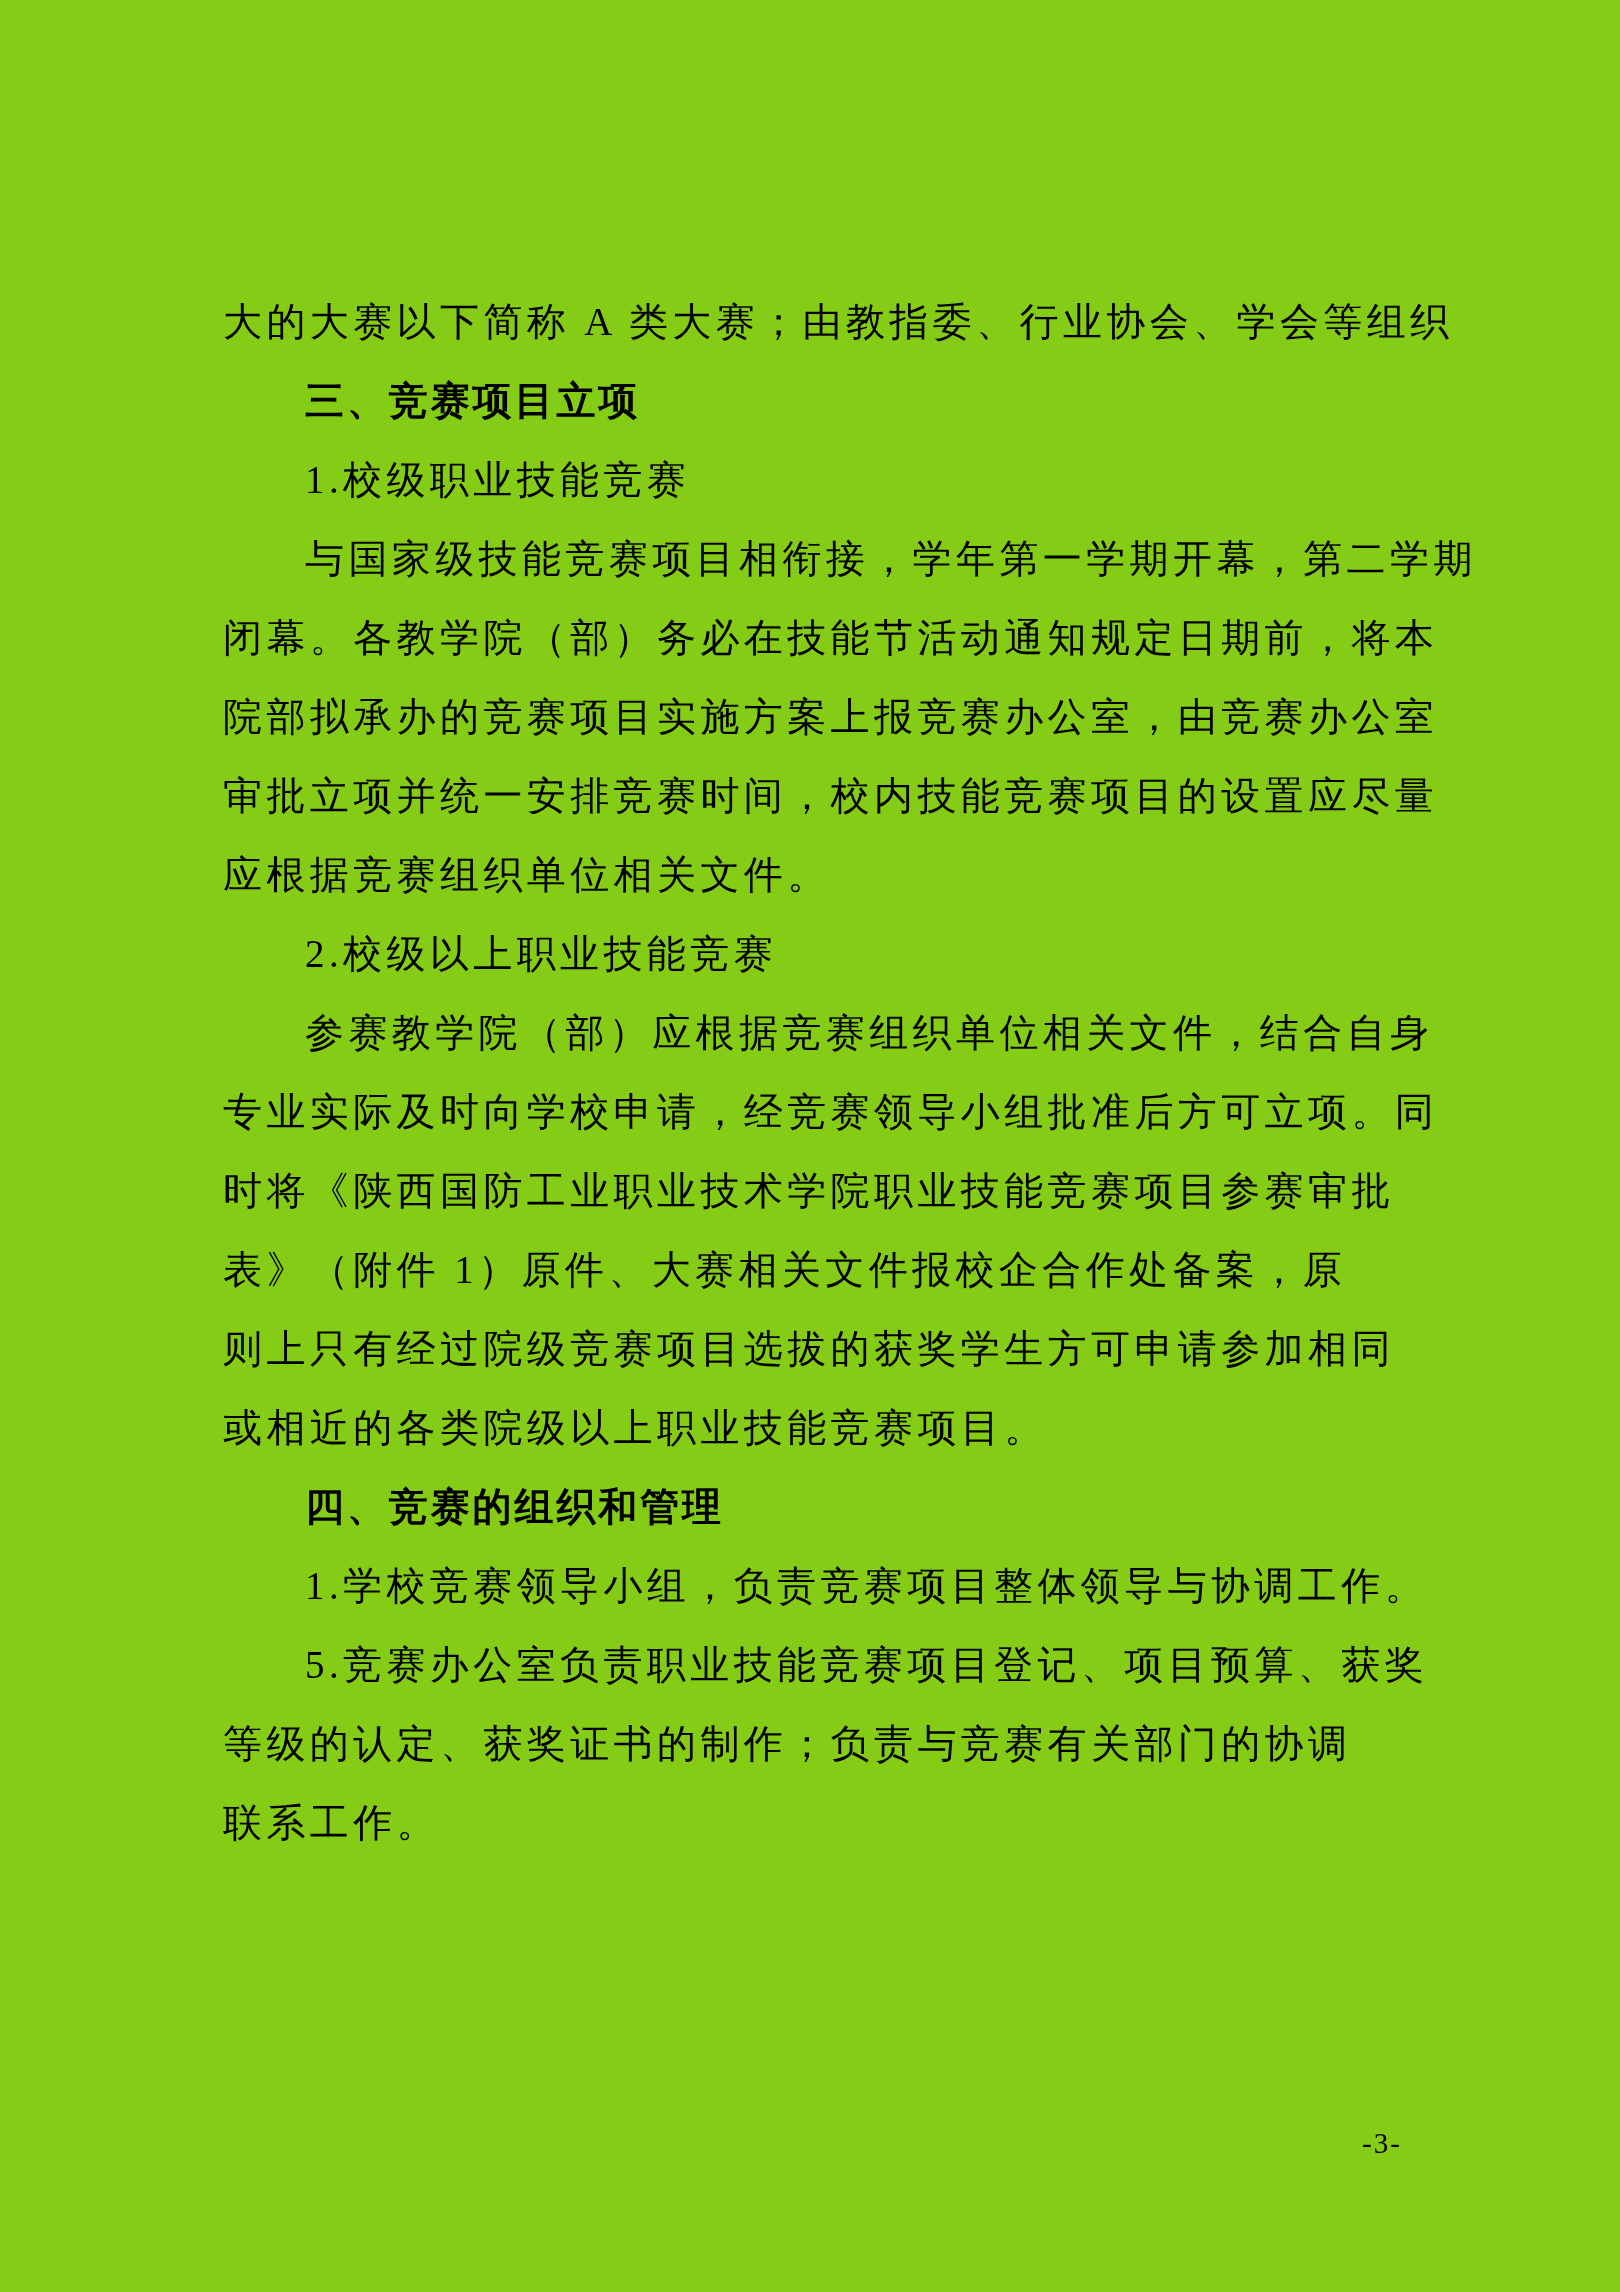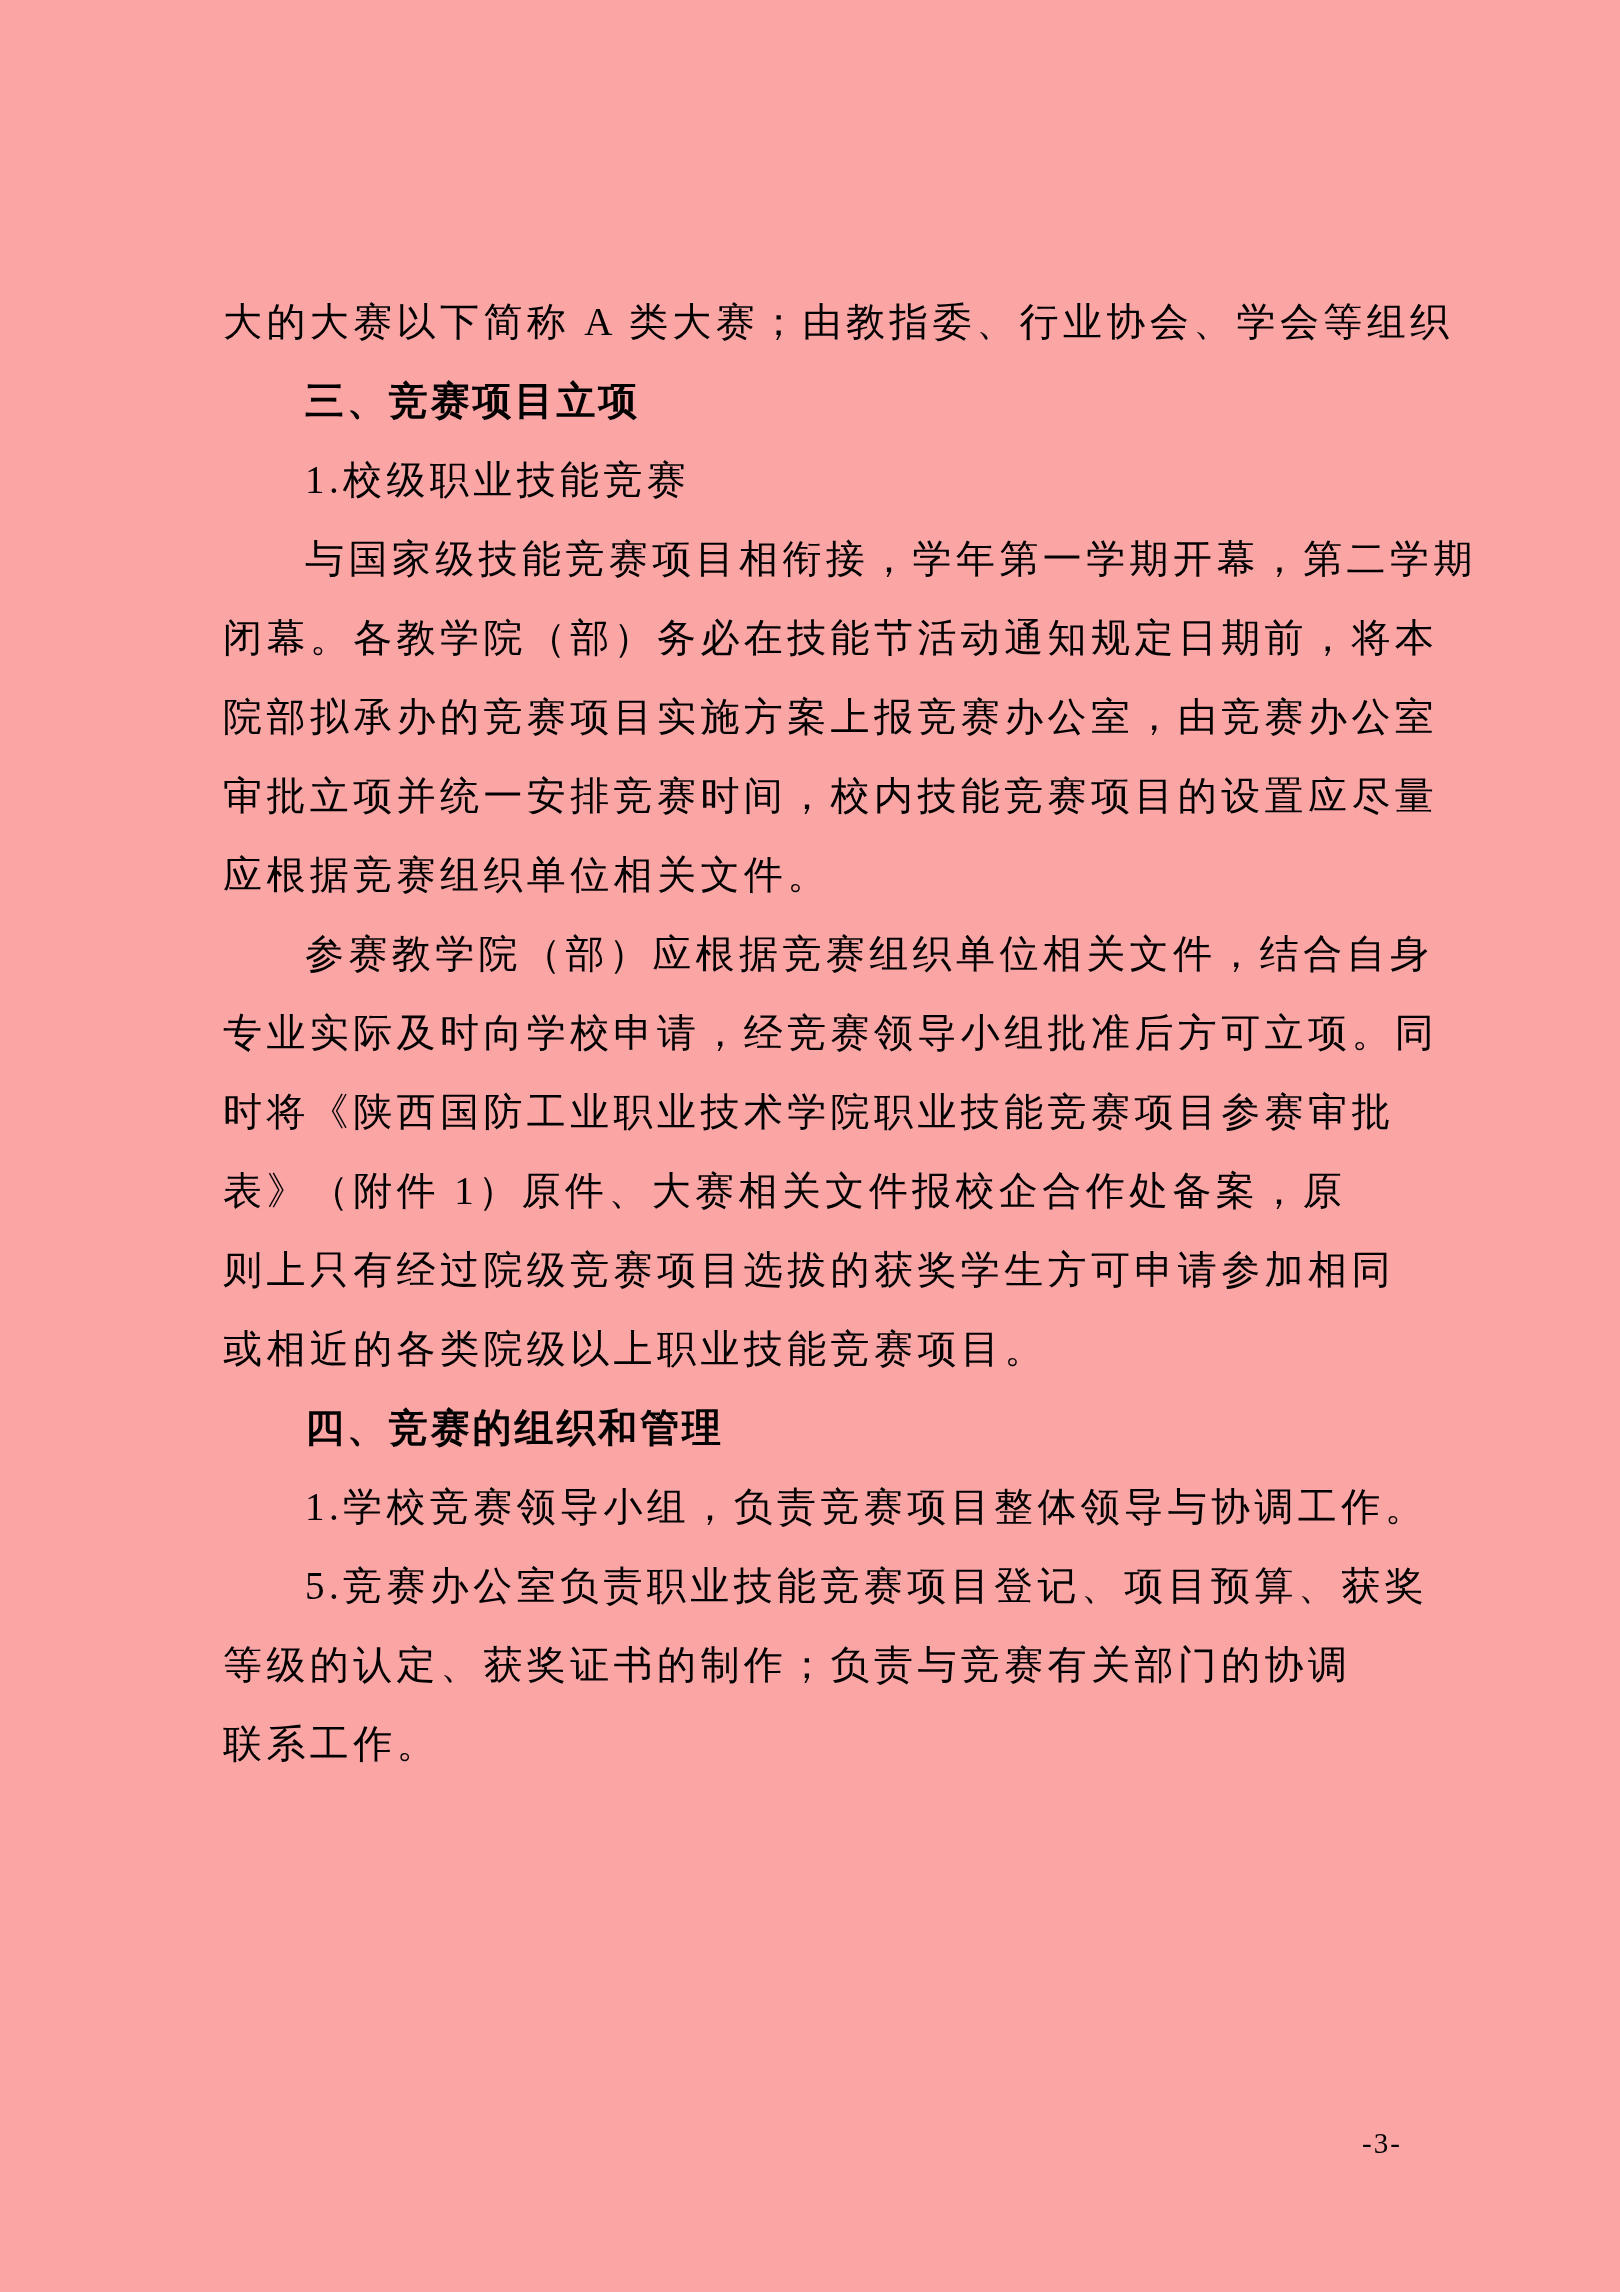--- a/index.html
+++ b/index.html
@@ -9,21 +9,21 @@
   }
   body {
     width: 1620px;
     height: 2293px;
     position: relative;
     overflow: hidden;
   }
   .page {
     position: absolute;
     inset: 0;
-    background: #fca5a5;
+    background: #84cc16;
   }
   .content {
     position: absolute;
     left: 223px;
     top: 282px;
     width: 1251px;
   }
   .line {
     font-family: "Liberation Serif", "DejaVu Serif", serif;
     font-size: 39px;
@@ -56,20 +56,21 @@
 <div class="page">
   <div class="content">
     <div class="line">大的大赛以下简称 A 类大赛；由教指委、行业协会、学会等组织</div>
     <div class="line heading indent">三、竞赛项目立项</div>
     <div class="line indent">1.校级职业技能竞赛</div>
     <div class="line indent">与国家级技能竞赛项目相衔接，学年第一学期开幕，第二学期</div>
     <div class="line">闭幕。各教学院（部）务必在技能节活动通知规定日期前，将本</div>
     <div class="line">院部拟承办的竞赛项目实施方案上报竞赛办公室，由竞赛办公室</div>
     <div class="line">审批立项并统一安排竞赛时间，校内技能竞赛项目的设置应尽量</div>
     <div class="line">应根据竞赛组织单位相关文件。</div>
+    <div class="line indent">2.校级以上职业技能竞赛</div>
     <div class="line indent">参赛教学院（部）应根据竞赛组织单位相关文件，结合自身</div>
     <div class="line">专业实际及时向学校申请，经竞赛领导小组批准后方可立项。同</div>
     <div class="line">时将《陕西国防工业职业技术学院职业技能竞赛项目参赛审批</div>
     <div class="line">表》（附件 1）原件、大赛相关文件报校企合作处备案，原</div>
     <div class="line">则上只有经过院级竞赛项目选拔的获奖学生方可申请参加相同</div>
     <div class="line">或相近的各类院级以上职业技能竞赛项目。</div>
     <div class="line heading indent">四、竞赛的组织和管理</div>
     <div class="line indent">1.学校竞赛领导小组，负责竞赛项目整体领导与协调工作。</div>
     <div class="line indent">5.竞赛办公室负责职业技能竞赛项目登记、项目预算、获奖</div>
     <div class="line">等级的认定、获奖证书的制作；负责与竞赛有关部门的协调</div>

